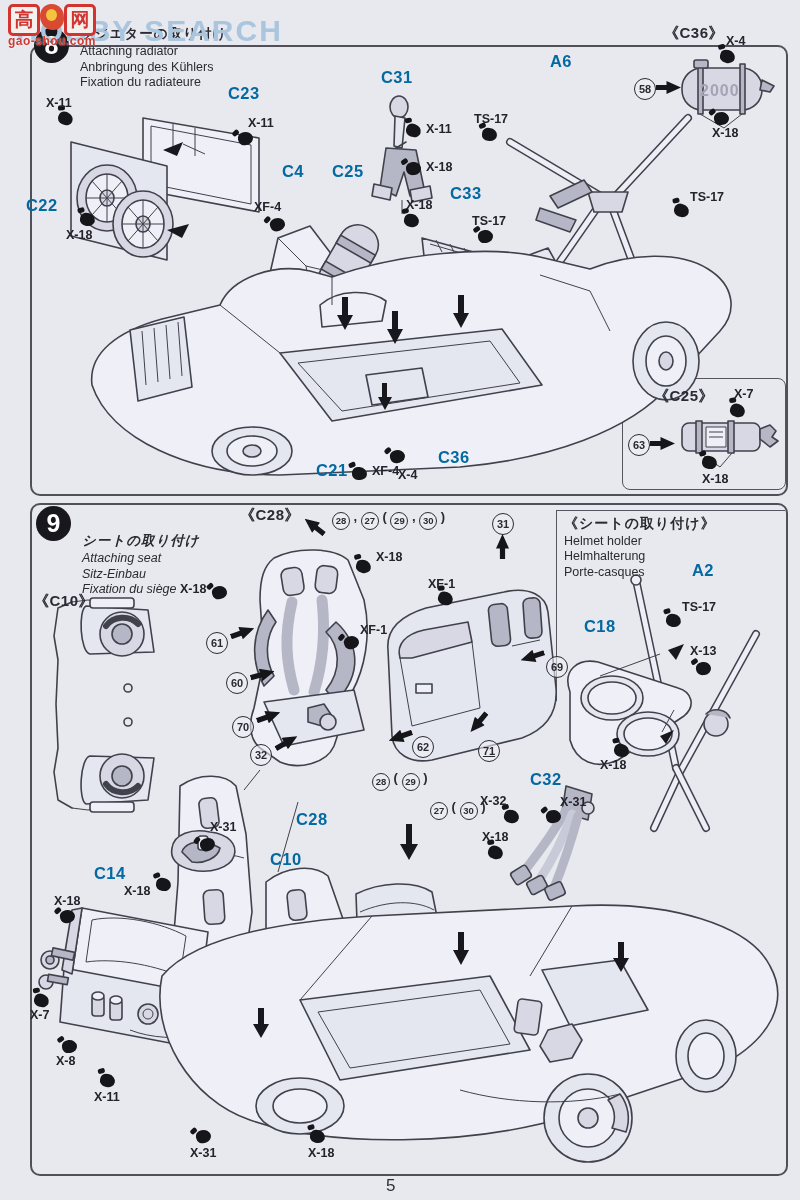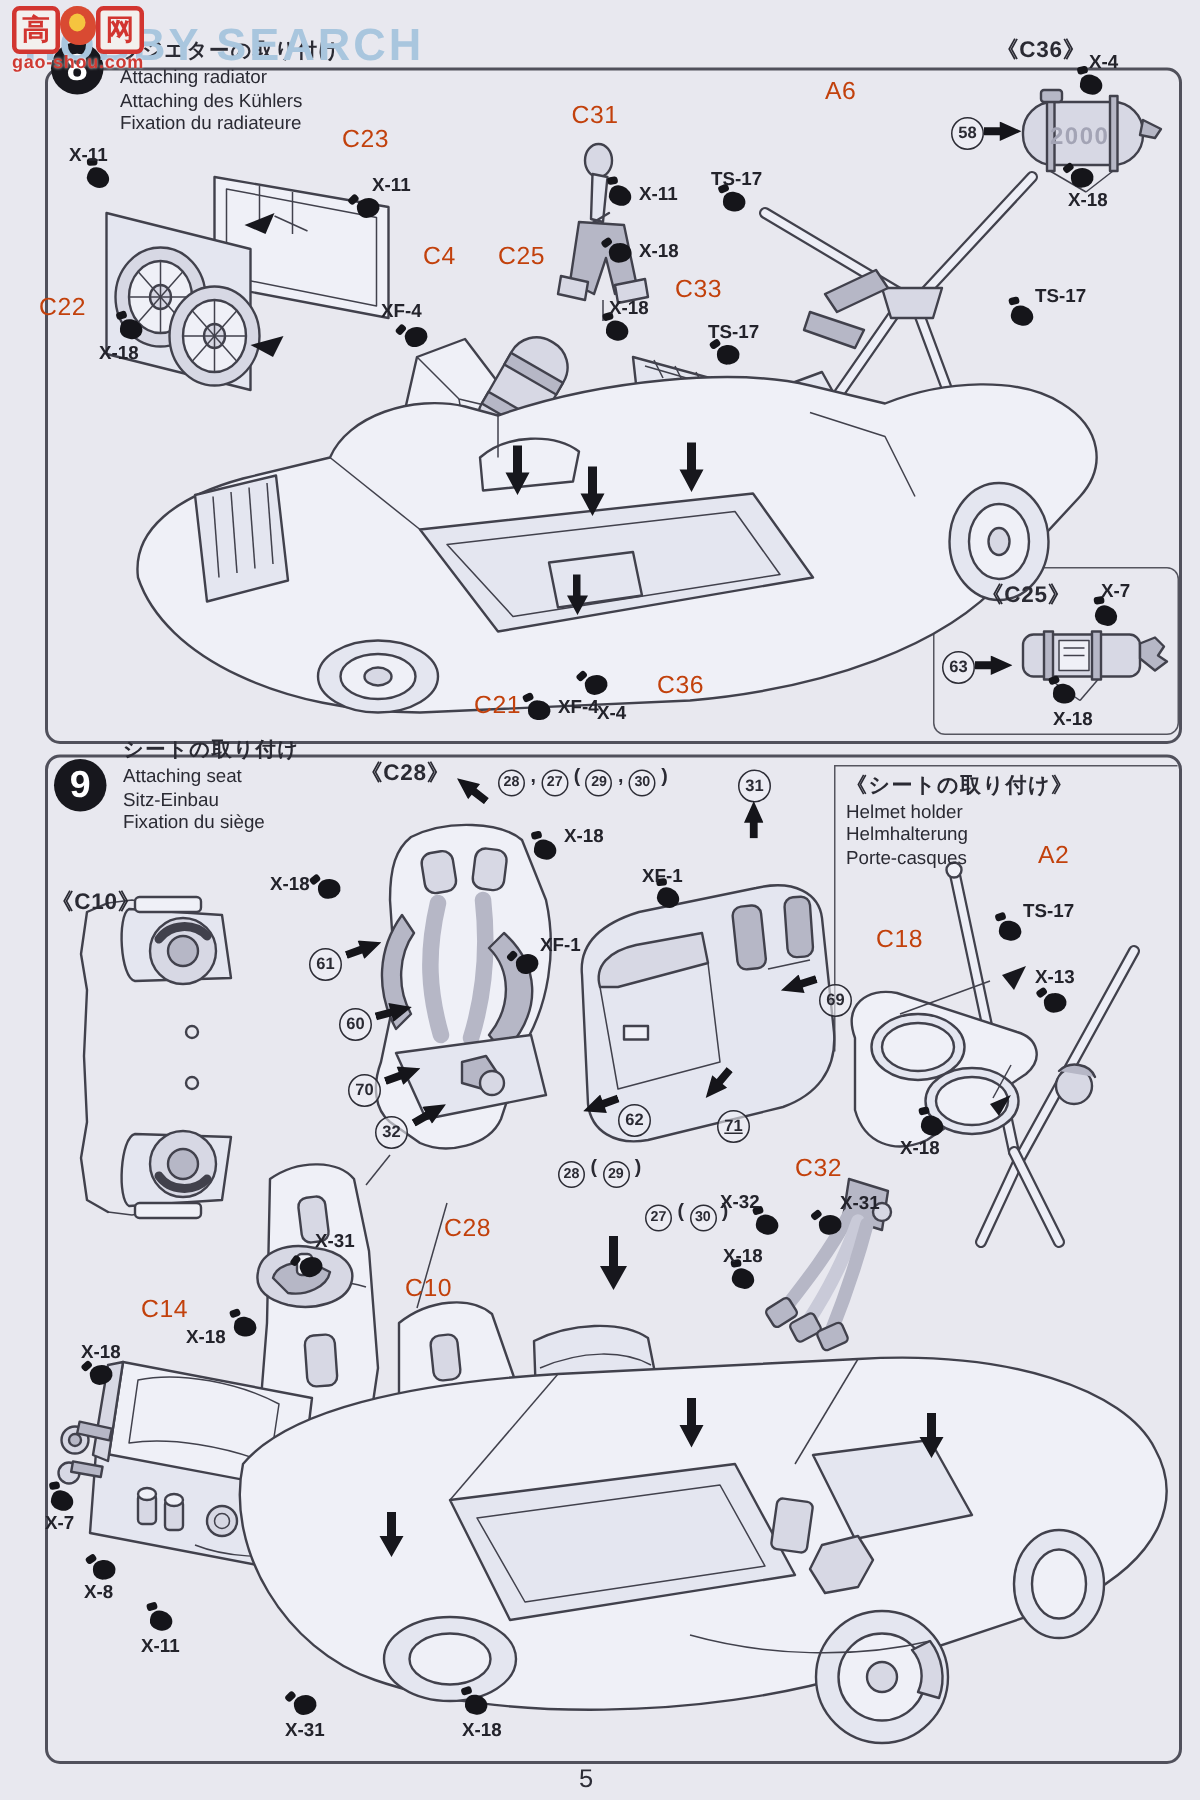--- a/index.html
+++ b/index.html
@@ -11,21 +11,21 @@
   }
   
   .panel{position:absolute;border:2px solid #50505b;border-radius:10px;background:transparent;}
   
   .step-num{position:absolute;width:35px;height:35px;border-radius:50%;background:#17171d;color:#fff;
     display:flex;align-items:center;justify-content:center;font-size:25px;font-weight:bold;z-index:5;}
   .titles{position:absolute;line-height:1.22;z-index:4;}
   .titles .ja{font-size:13.5px;font-weight:600;margin-bottom:2px;letter-spacing:1px;}
   .titles .tr{font-size:12.5px;}
   
-  .part{position:absolute;font-size:16.5px;font-weight:400;letter-spacing:.4px;white-space:nowrap;z-index:6;color:#c2410c;}
+  .part{position:absolute;font-size:16.5px;font-weight:700;letter-spacing:.4px;white-space:nowrap;z-index:6;color:#0369a1;}
   .paint{position:absolute;font-size:12.5px;font-weight:600;white-space:nowrap;z-index:6;color:#23232b;}
   .inset-title{position:absolute;font-size:15px;font-weight:600;letter-spacing:.5px;white-space:nowrap;z-index:6;}
   
   .blob{position:absolute;width:15px;height:13px;background:#15151a;border-radius:46% 58% 52% 48%;z-index:5;}
   .blob::before{content:"";position:absolute;width:7px;height:5px;background:#15151a;top:-4px;left:-4px;
     transform:rotate(-28deg);border-radius:2px;}
   
   .screw{position:absolute;width:20px;height:20px;border:1.4px solid #2c2c35;border-radius:50%;
     font-size:11px;font-weight:600;display:flex;align-items:center;justify-content:center;z-index:6;background:rgba(238,238,245,.6);}
   
@@ -72,21 +72,21 @@
     <span class="wm-box">高</span><span class="wm-hand"></span><span class="wm-box">网</span>
     <div class="wm-sub">gao-shou.com</div>
   </div>
 </div>
 
 <div class="panel" style="left:30px;top:45px;width:754px;height:447px;"></div>
 <div class="step-num" style="left:34px;top:28px;">8</div>
 <div class="titles" style="left:80px;top:26px;">
   <div class="ja">ラジエターの取り付け</div>
   <div class="tr">Attaching radiator</div>
-  <div class="tr">Attaching des Kühlers</div>
+  <div class="tr">Anbringung des Kühlers</div>
   <div class="tr">Fixation du radiateure</div>
 </div>
 
 <svg class="art" style="left:55px;top:112px;" width="215" height="155" viewBox="0 0 215 155">
   <polygon class="s fw" points="88,6 204,26 204,100 88,78"></polygon>
   <polygon class="sthin" points="96,14 196,33 196,92 96,72"></polygon>
   <line class="sthin" x1="118" y1="12" x2="118" y2="40"></line>
   <line class="sthin" x1="140" y1="16" x2="140" y2="44"></line>
   <polygon class="s fL" points="16,30 112,54 112,148 16,124"></polygon>
   <ellipse class="s fg" cx="52" cy="86" rx="30" ry="33"></ellipse>
@@ -248,21 +248,21 @@
 <span class="blob" style="left:674px;top:204px;transform:rotate(16deg);"></span>
 <span class="part" style="left:316px;top:461px;">C21</span>
 <span class="blob" style="left:352px;top:467px;transform:rotate(4deg);"></span>
 <span class="paint" style="left:372px;top:464px;">XF-4</span>
 <span class="blob" style="left:390px;top:450px;transform:rotate(-14deg);"></span>
 <span class="paint" style="left:398px;top:468px;">X-4</span>
 <span class="part" style="left:438px;top:448px;">C36</span>
 
 <div class="panel" style="left:30px;top:503px;width:754px;height:669px;"></div>
 <div class="step-num" style="left:36px;top:506px;">9</div>
-<div class="titles" style="left:82px;top:492px;">
+<div class="titles" style="left:82px;top:533px;font-style:italic;">
   <div class="ja">シートの取り付け</div>
   <div class="tr">Attaching seat</div>
   <div class="tr">Sitz-Einbau</div>
   <div class="tr">Fixation du siège</div>
 </div>
 
 <div class="corner" style="left:556px;top:510px;width:228px;height:190px;"></div>
 <div class="titles" style="left:564px;top:515px;">
   <div class="ja" style="font-size:14px;">《シートの取り付け》</div>
   <div class="tr">Helmet holder</div>

